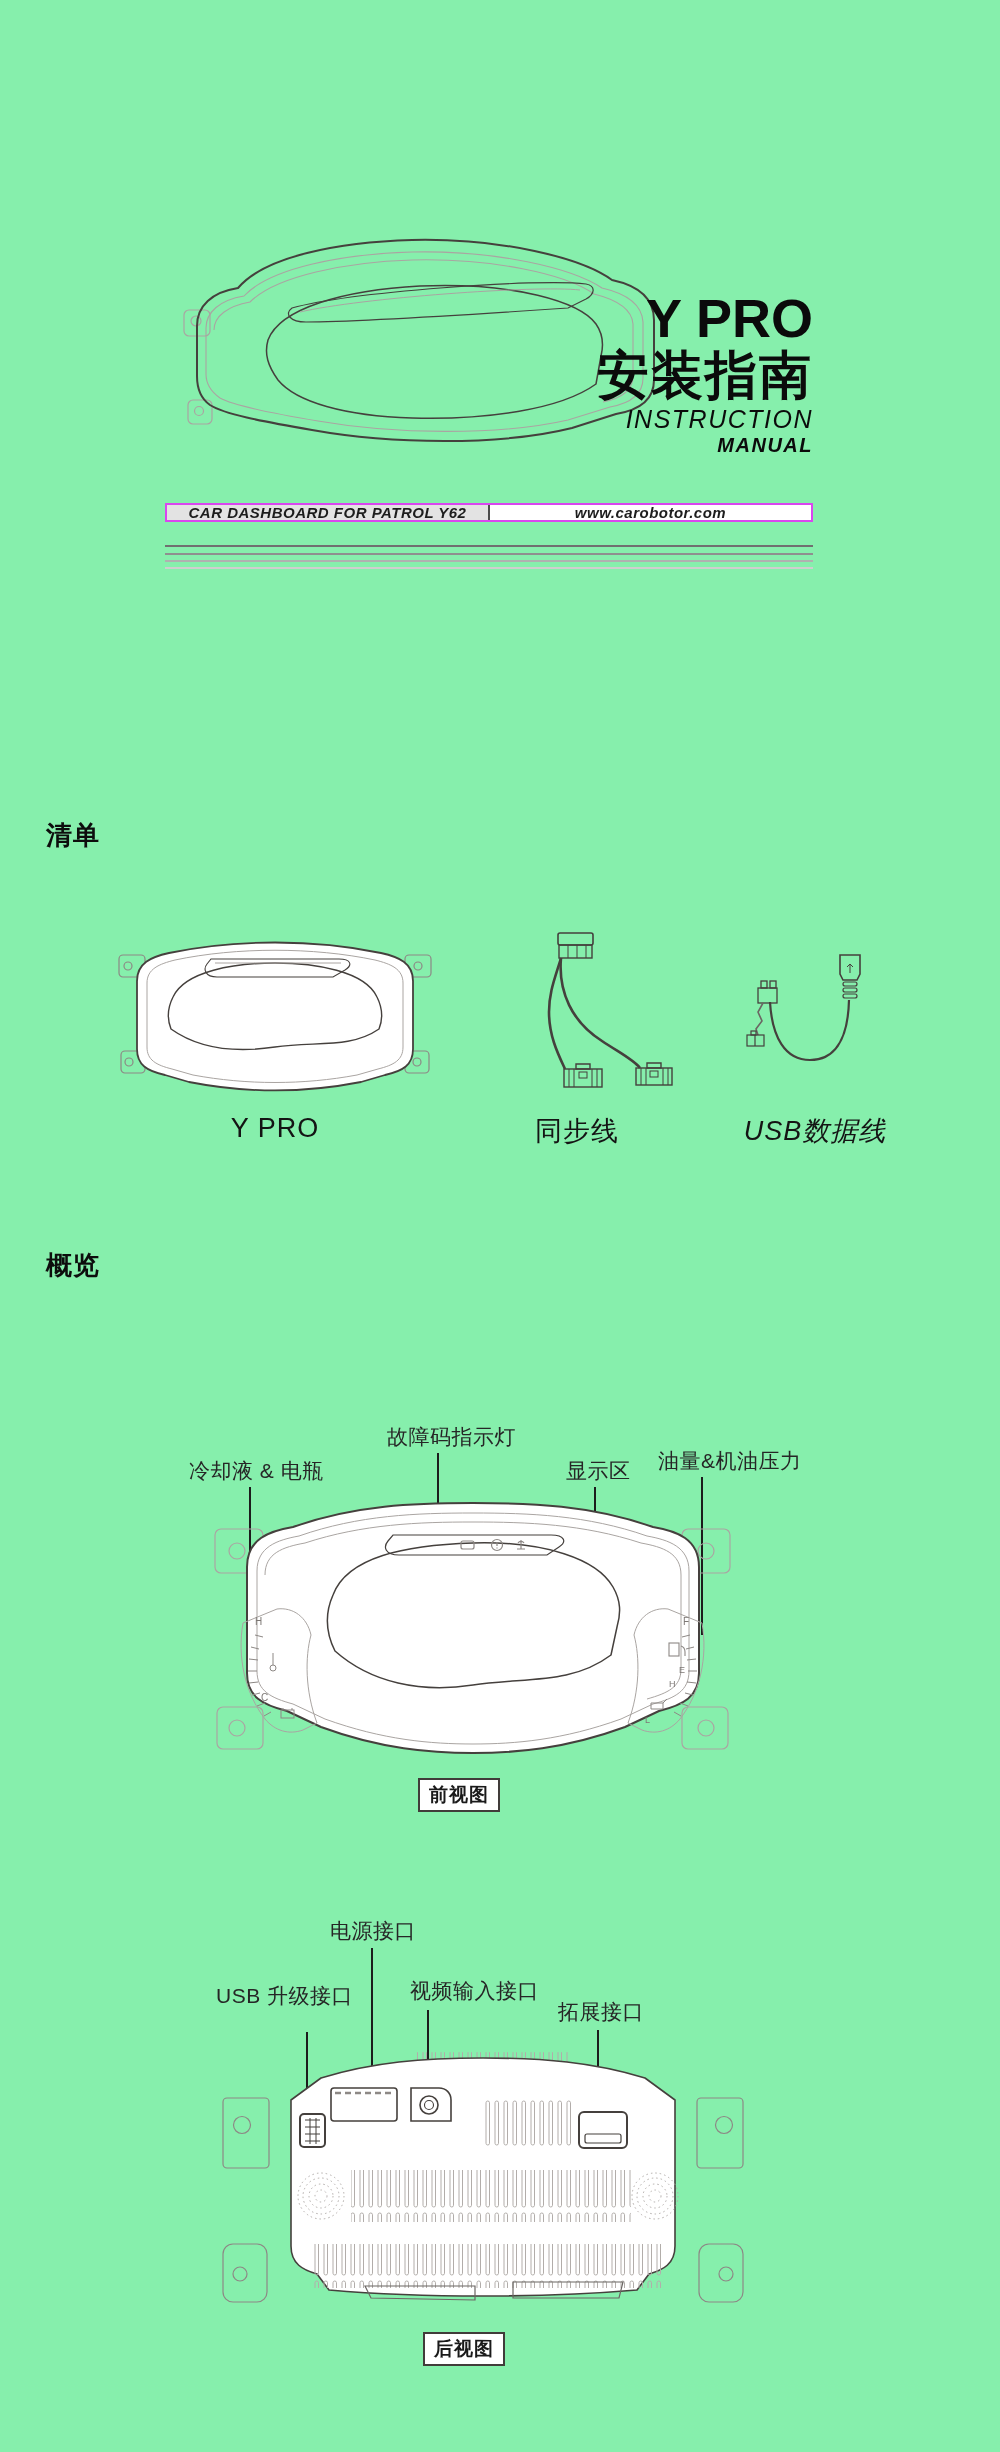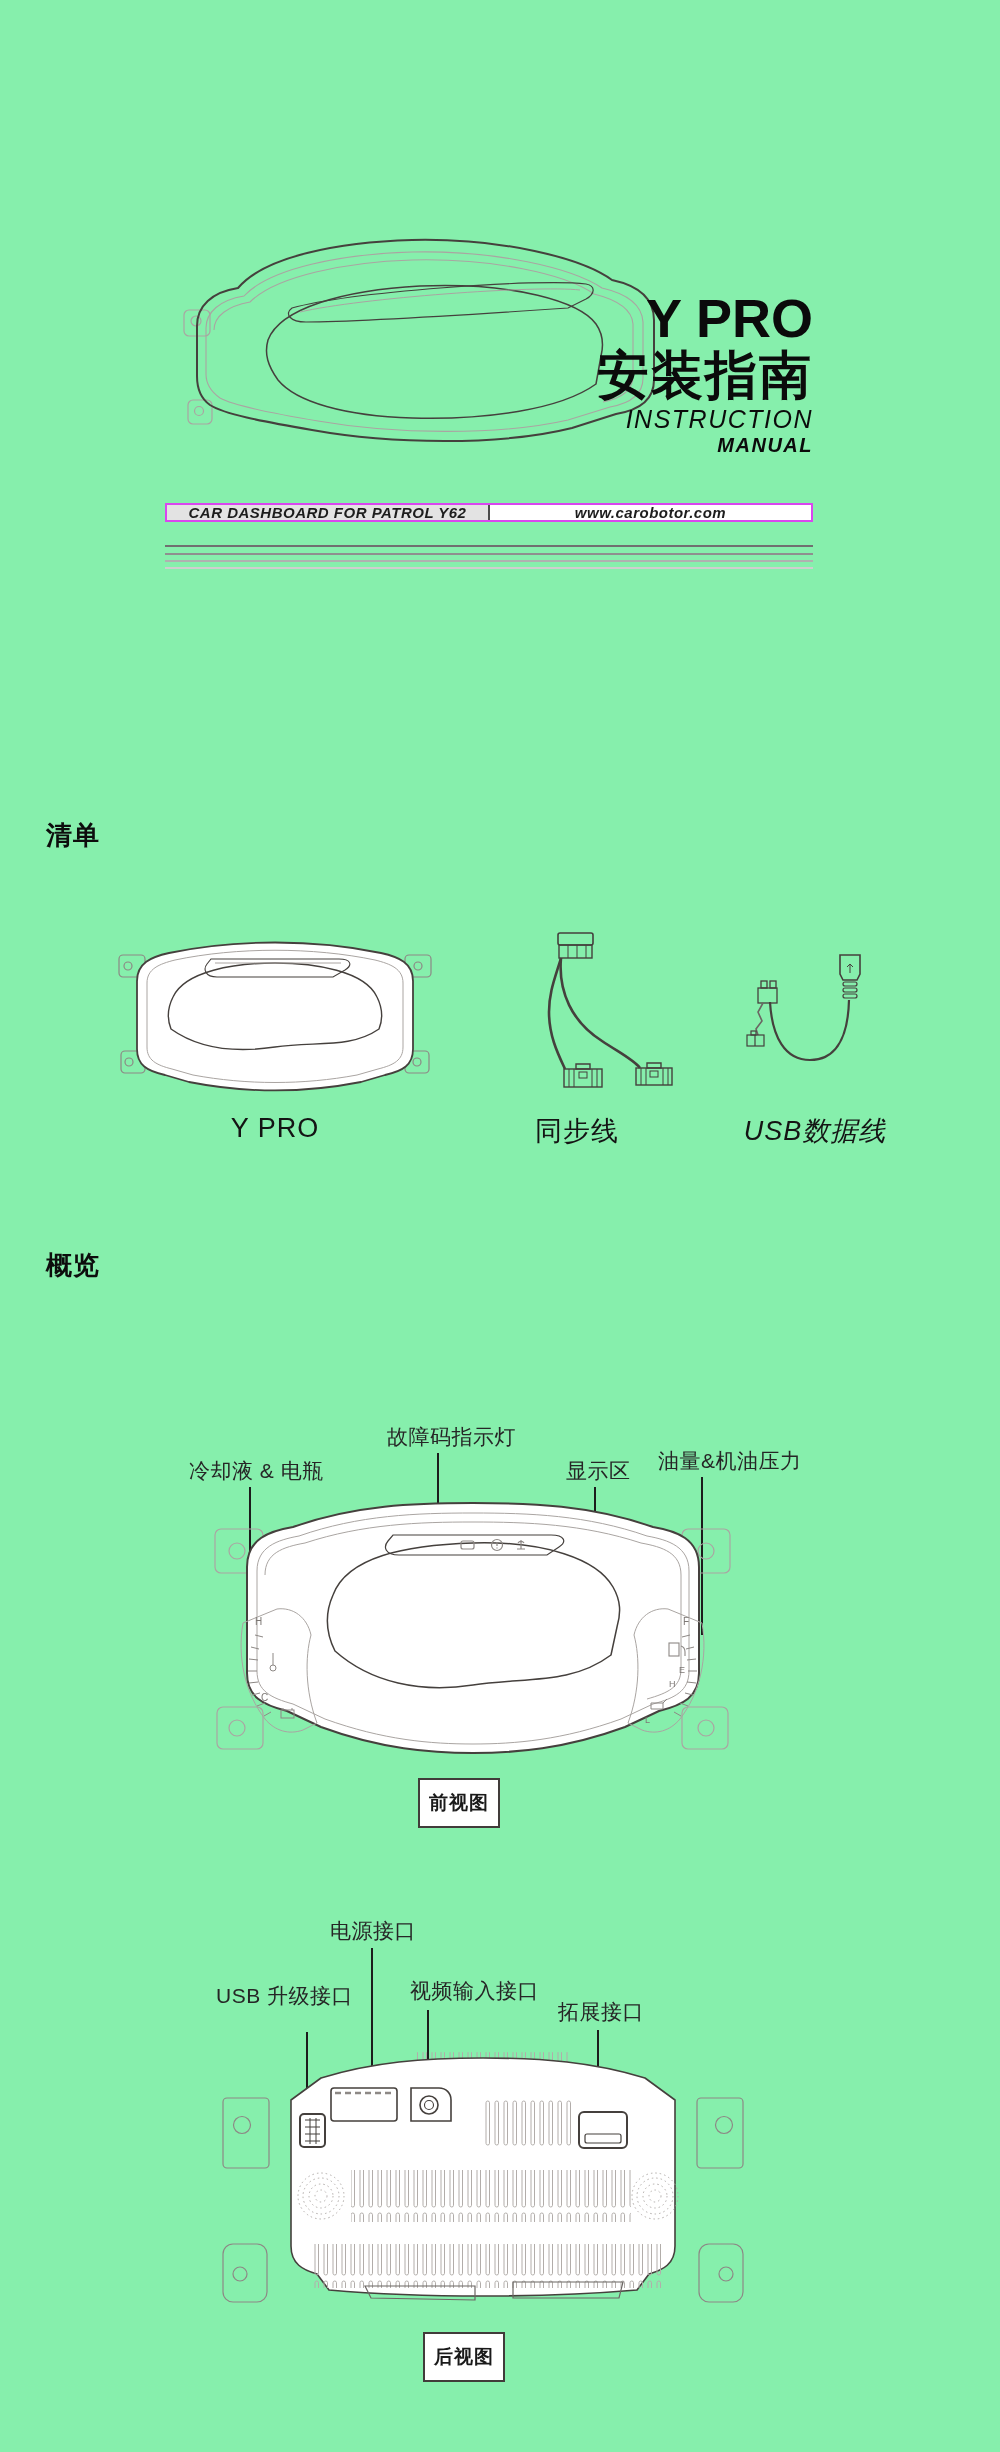--- a/index.html
+++ b/index.html
@@ -21,21 +21,21 @@
   .banner-right{flex:1;background:#fff;}
   .rule{left:165px;width:648px;height:2px;}
   
   .h1{font-size:26px;font-weight:700;color:#0d0d0d;letter-spacing:1px;}
   
   .item-label{font-size:27px;font-weight:500;color:#141414;text-align:center;letter-spacing:1px;}
   
   .callout{font-size:21px;font-weight:400;color:#262626;white-space:nowrap;letter-spacing:.5px;}
   .leader{width:2px;background:#1c1c1c;}
   
-  .caption-box{width:82px;height:50px;border:2px solid #413c3a;box-sizing:border-box;background:#fff;
+  .caption-box{width:82px;height:34px;border:2px solid #413c3a;box-sizing:border-box;background:#fff;
                display:flex;align-items:center;justify-content:center;font-size:19px;font-weight:700;
                letter-spacing:1px;color:#1a1a1a;font-family:Liberation Serif, serif;}
   svg{display:block;}
 </style>
 </head>
 <body>
 
 <div id="page">
 
   <svg class="abs" style="left:140px;top:228px;" width="520" height="245" viewBox="0 0 520 245">

